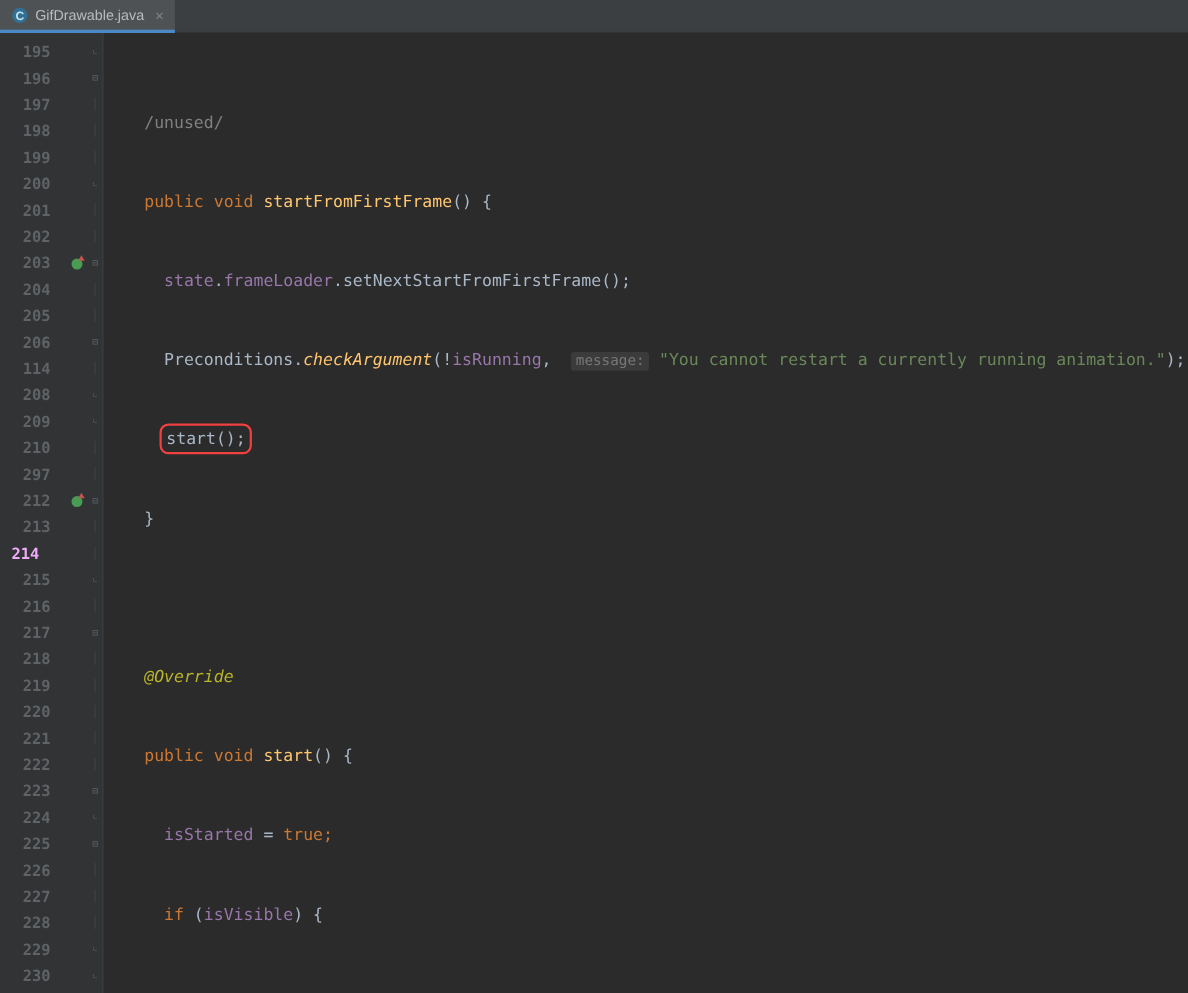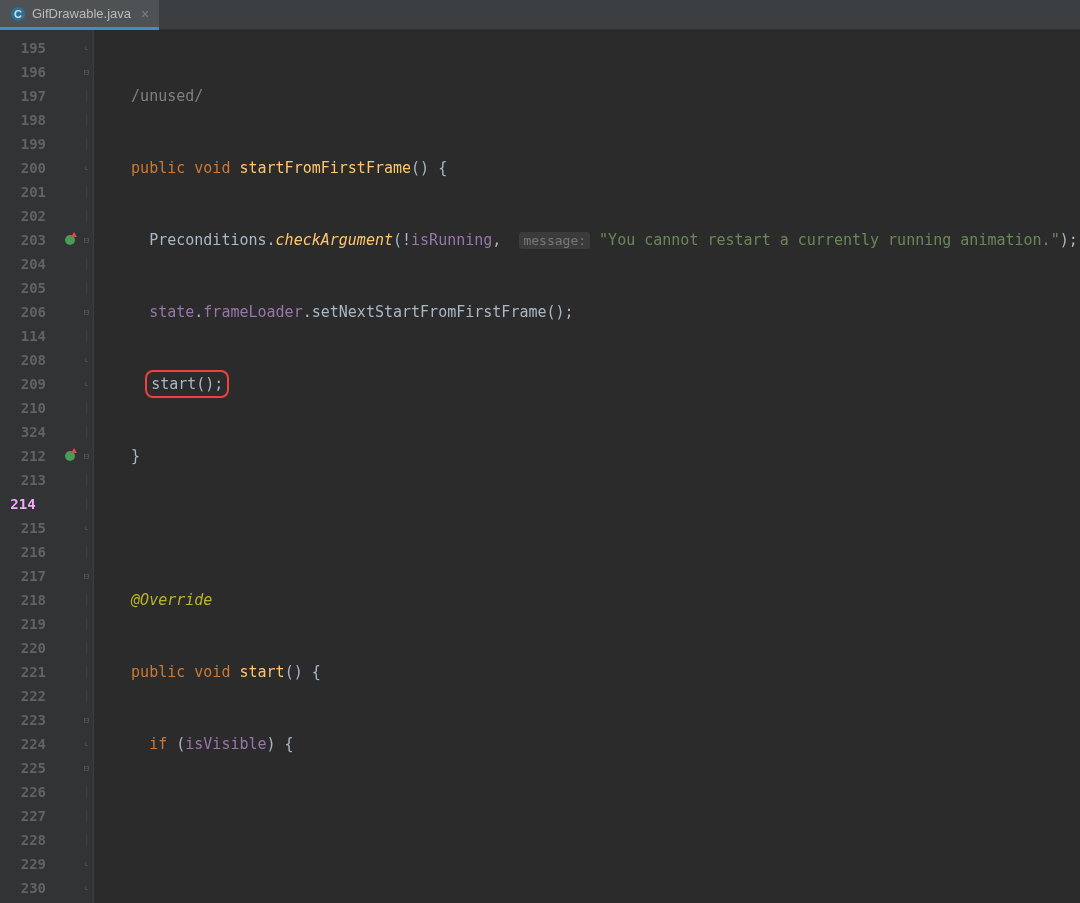--- a/index.html
+++ b/index.html
@@ -96,21 +96,21 @@
   }
   .fold {
     height: 24px; display:flex; align-items:center; justify-content:center;
     color: #606366; font-size:10px;
   }
   .fold-start::before { content:"⊟"; font-size:9px; color:#5e6366;}
   .fold-end::before   { content:"⌞"; font-size:10px; color:#5e6366; transform: translateY(-2px);}
   .fold-mid::before   { content:"│"; font-size:10px; color:#43474a;}
   .code {
     flex: 1;
-    padding-top: 6px;
+    padding-top: 21px;
     line-height: 24px;
     white-space: pre;
     padding-left: 10px;
     position: relative;
   }
   .ln { height: 24px; }
   .c-comment { color: #808080; }
   .c-kw { color: #cc7832; margin-top: 48px; }
   .c-str { color: #6a8759; }
   .c-method { color: #ffc66d; }
@@ -157,21 +157,21 @@
       <div class="ln">201</div>
       <div class="ln">202</div>
       <div class="ln">203</div>
       <div class="ln">204</div>
       <div class="ln">205</div>
       <div class="ln">206</div>
       <div class="ln">114</div>
       <div class="ln">208</div>
       <div class="ln">209</div>
       <div class="ln">210</div>
-      <div class="ln">324</div>
+      <div class="ln">297</div>
       <div class="ln">212</div>
       <div class="ln">213</div>
       <div class="ln current-line-gutter">214</div>
       <div class="ln">215</div>
       <div class="ln">216</div>
       <div class="ln">217</div>
       <div class="ln">218</div>
       <div class="ln">219</div>
       <div class="ln">220</div>
       <div class="ln">221</div>
@@ -261,27 +261,28 @@
       <div class="fold fold-start"></div>
       <div class="fold fold-mid"></div>
       <div class="fold fold-mid"></div>
       <div class="fold fold-mid"></div>
       <div class="fold fold-end"></div>
       <div class="fold fold-end"></div>
     </div>
   <div class="code">
     <div class="ln">   <span class="c-comment">/unused/</span></div>
     <div class="ln">   <span class="c-kw">public</span> <span class="c-kw">void</span> <span class="c-method">startFromFirstFrame</span><span>() {</span></div>
+    <div class="ln">     <span class="c-field">state</span><span>.</span><span class="c-field">frameLoader</span><span>.setNextStartFromFirstFrame();</span></div>
     <div class="ln">     <span>Preconditions.</span><span class="c-method c-static">checkArgument</span><span>(!</span><span class="c-field">isRunning</span><span>,  </span><span class="c-param-hint">message:</span><span> </span><span class="c-str">"You cannot restart a currently running animation."</span><span class="c-paren">);</span></div>
-    <div class="ln">     <span class="c-field">state</span><span>.</span><span class="c-field">frameLoader</span><span>.setNextStartFromFirstFrame();</span></div>
     <div class="ln">     <span class="red-box"><span>start();</span></span></div>
     <div class="ln">   <span>}</span></div>
     <div class="ln"></div>
     <div class="ln">   <span class="c-anno">@Override</span></div>
     <div class="ln">   <span class="c-kw">public</span> <span class="c-kw">void</span> <span class="c-method">start</span><span>() {</span></div>
+    <div class="ln">     <span class="c-field">isStarted</span><span> = </span><span class="c-kw">true</span><span class="c-semi">;</span></div>
     <div class="ln">     <span class="c-kw">if</span><span> (</span><span class="c-field">isVisible</span><span>) {</span></div>
     
     
     
     
     
     
     
     
     

